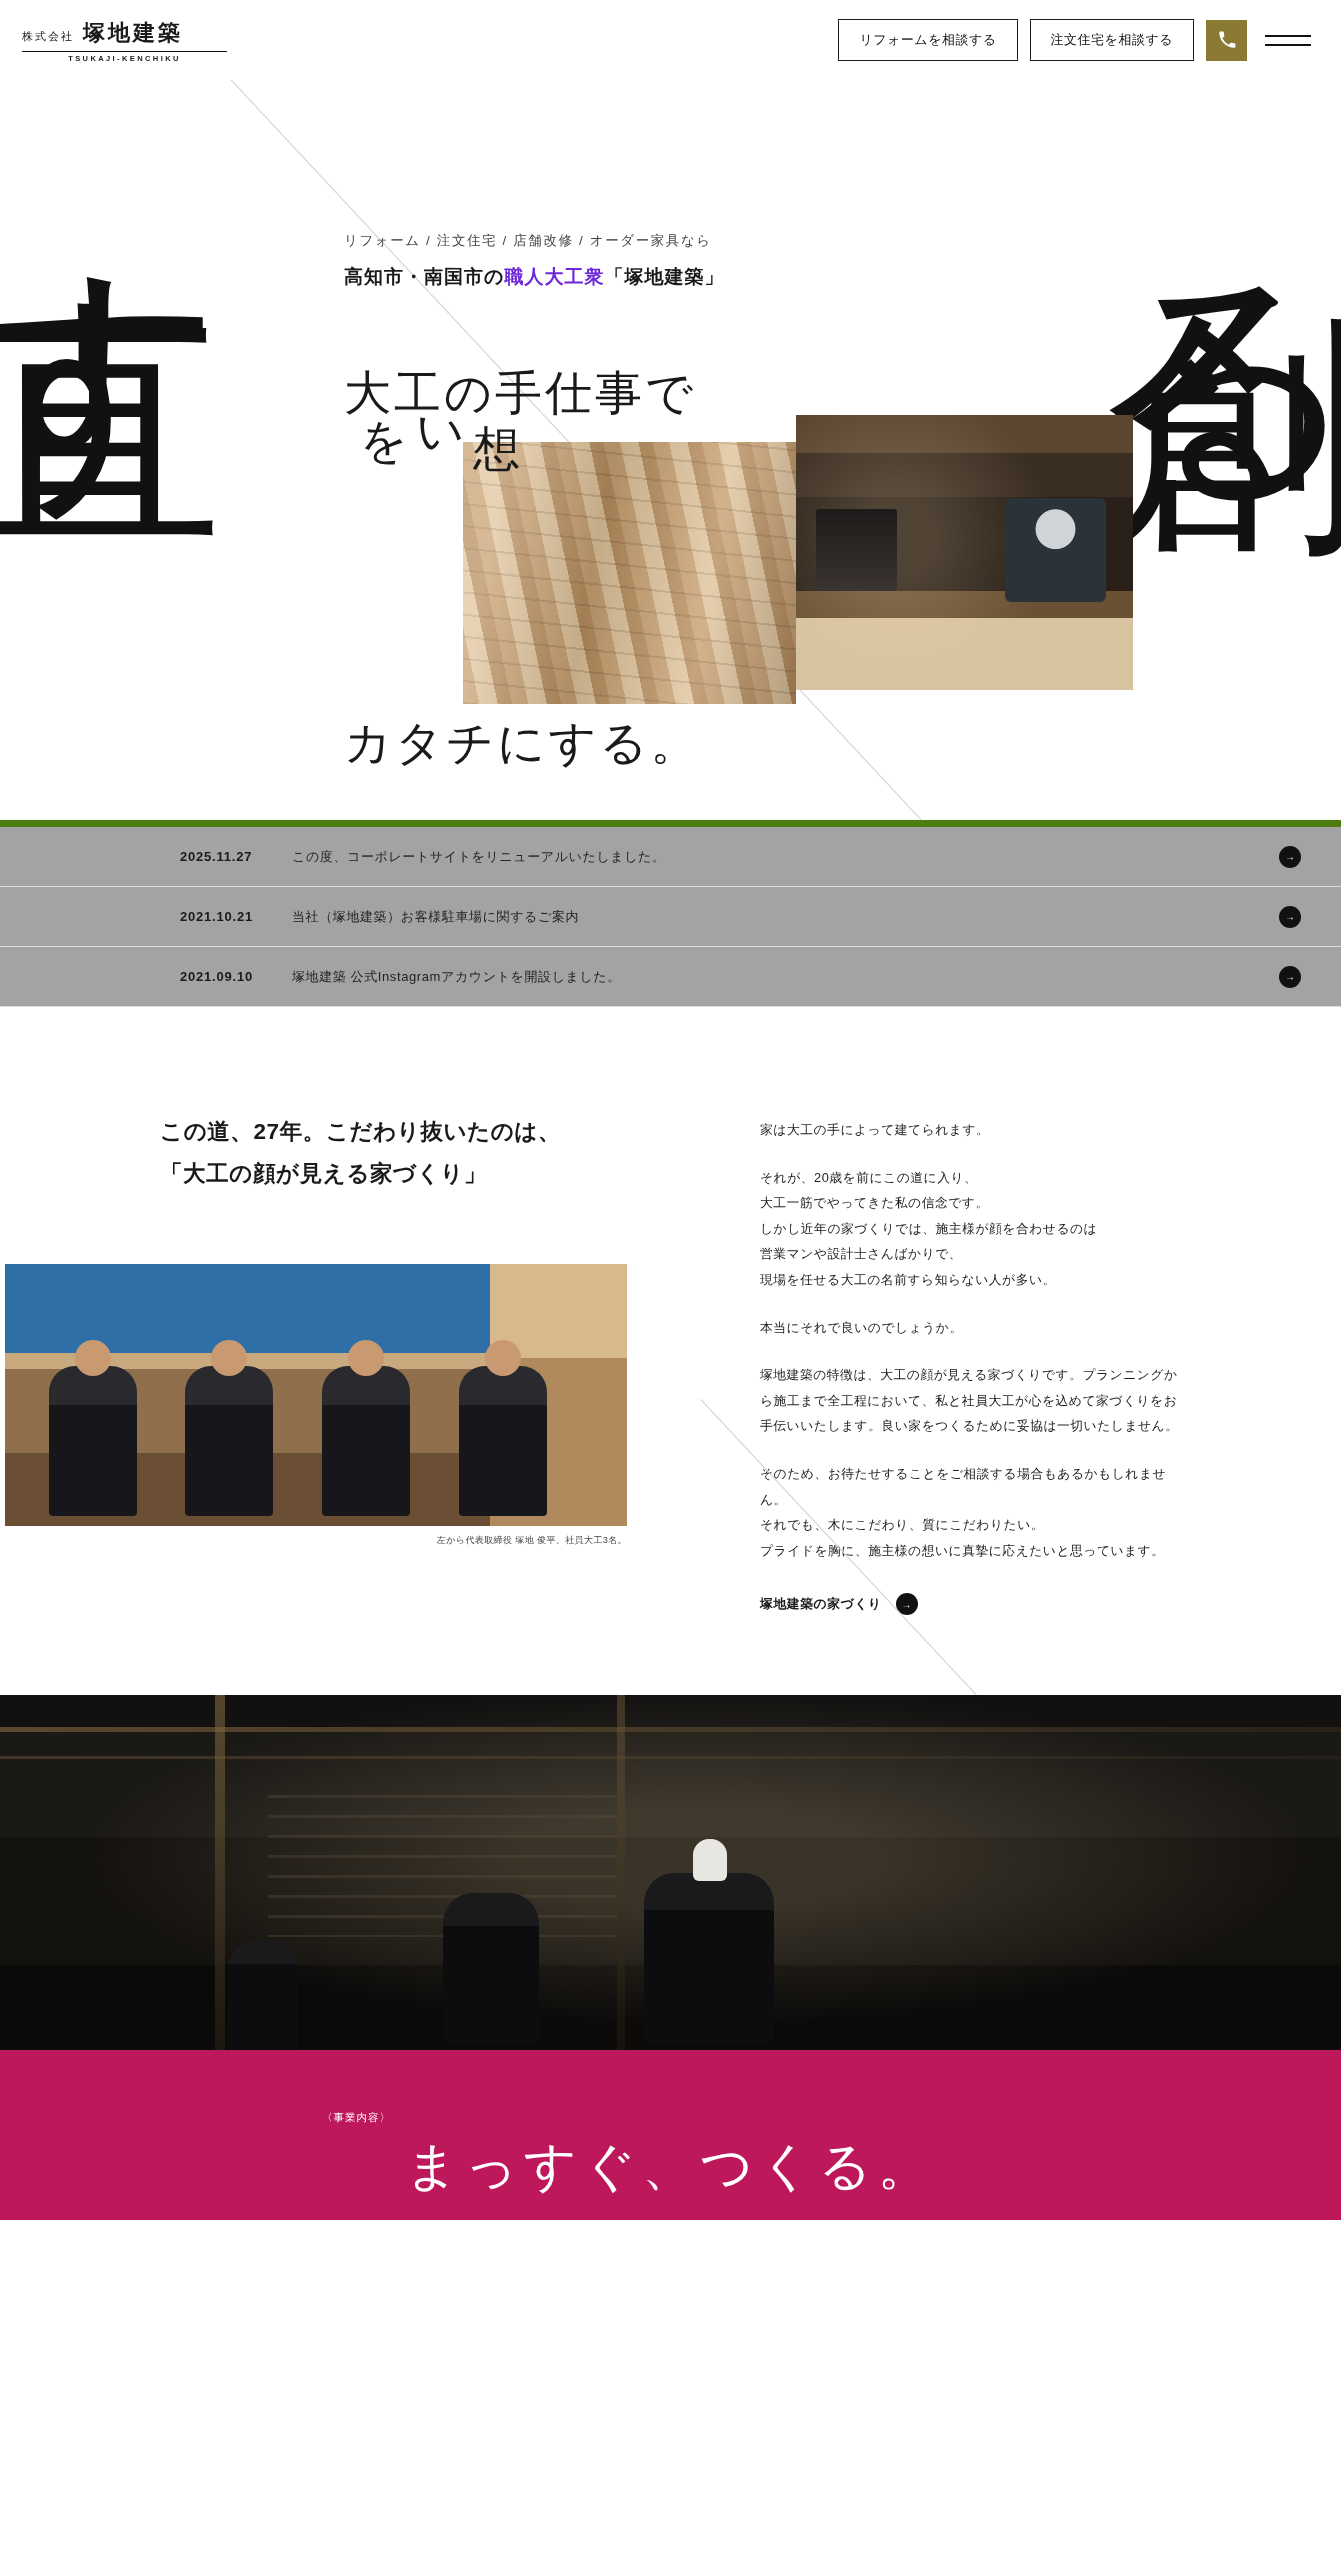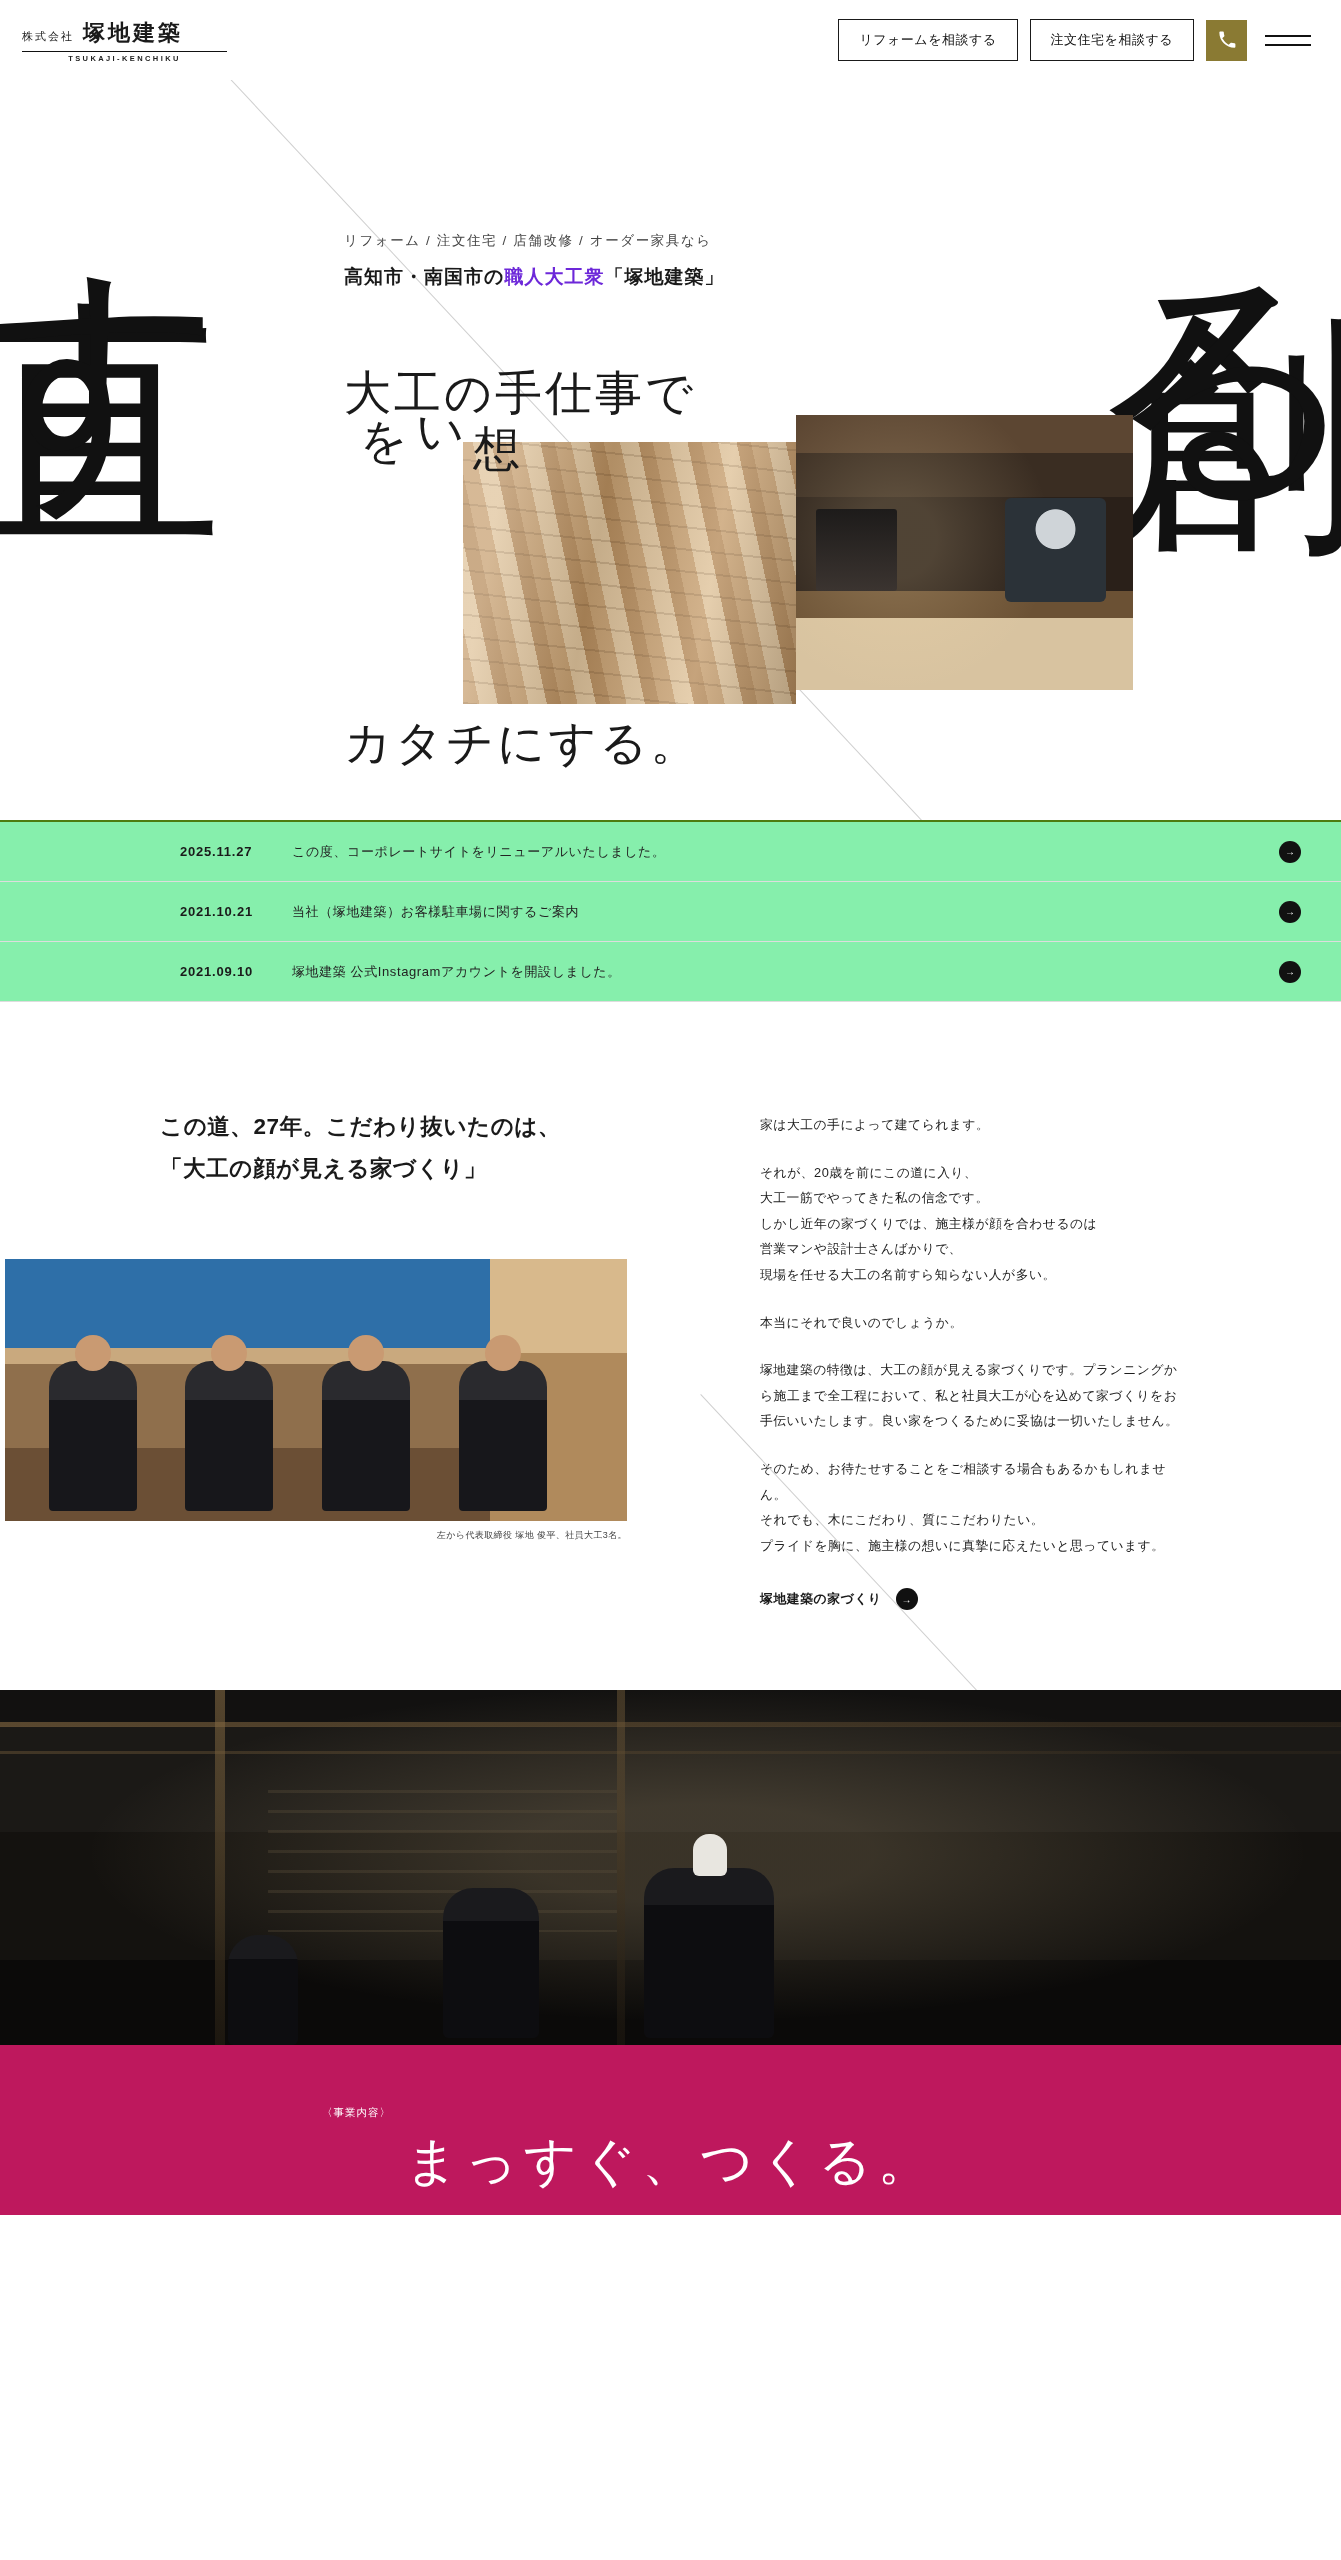--- a/index.html
+++ b/index.html
@@ -179,22 +179,22 @@
   }
   .photo-shop::after {
     content: "";
     position: absolute; right: 8%; top: 30%; width: 30%; height: 38%;
     background: radial-gradient(circle at 50% 30%, #cfd4d8 0 22%, #2b3238 23% 100%);
     border-radius: 6px;
   }
 
   
   .news {
-    border-top: 2px solid #4d7c0f;
-    background: #86efac;
+    border-top: 7px solid #4d7c0f;
+    background: #a3a3a3;
     position: relative;
     z-index: 8;
   }
   .news-row {
     display: flex;
     align-items: center;
     height: 60px;
     border-bottom: 1px solid #ddd;
     padding: 0 40px 0 180px;
     cursor: pointer;

